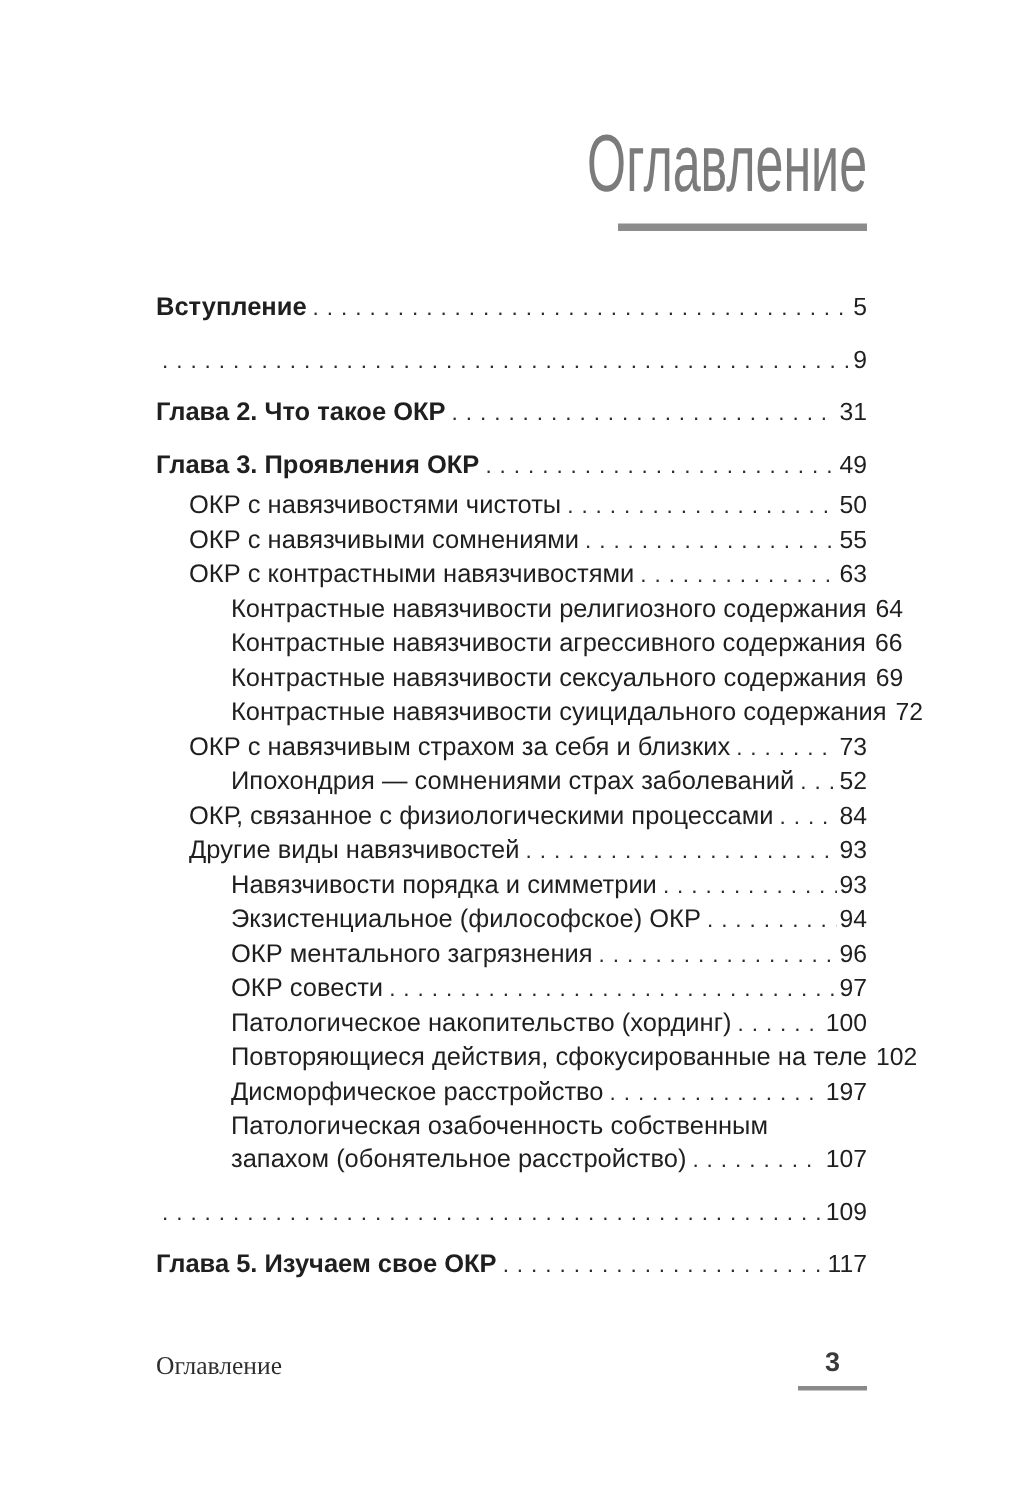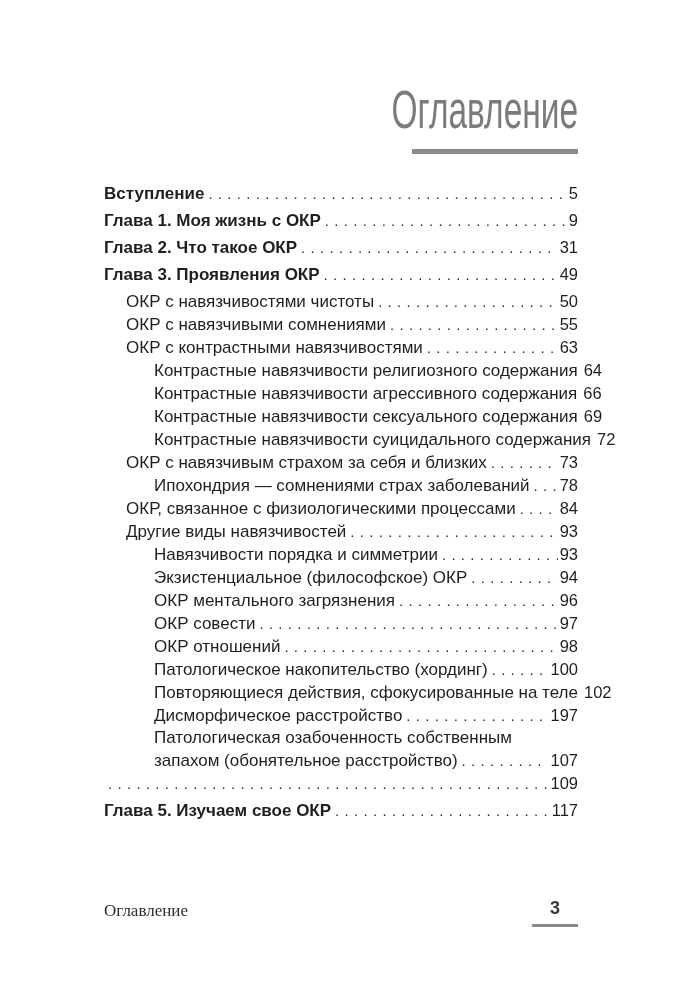--- a/index.html
+++ b/index.html
@@ -20,21 +20,21 @@
   .title-rule { margin:13px 0 0 auto; width:166px; height:5px; background:#8c8c8c; }
 
   
   .toc { position:absolute; top:182px; left:88px; right:88px; }
   .toc-entry {
     display:flex; align-items:baseline; line-height:22px; font-size:17px;
     color:#1f1f1f;
   }
   .toc-entry.level-1 { padding-left:22px; }
   .toc-entry.level-2 { padding-left:50px; }
-  .toc-entry.level-0 { margin-top:0; margin-bottom:4px; }
+  .toc-entry.level-0 { margin-top:12px; margin-bottom:4px; }
   .toc-entry.level-0 .entry-label { font-weight:bold; }
   .entry-label { white-space:nowrap; }
   .dot-leader { flex:1 1 auto; overflow:hidden; white-space:nowrap; margin:0 2px 0 4px; min-width:0; }
   .dot-leader::after {
     content:"..........................................................................................................";
     font-size:15px; letter-spacing:5.3px; font-weight:normal; color:#2a2a2a;
   }
   .entry-page { white-space:nowrap; font-weight:normal; font-size:16.5px; }
 
   
@@ -61,21 +61,20 @@
   </header>
 
   <main class="toc" id="toc">
   <div class="toc-entry level-0">
     <span class="entry-label">Вступление</span>
     <span class="dot-leader"></span>
     <span class="entry-page">5</span>
   </div>
 
   <div class="toc-entry level-0">
-    <span class="entry-label">Глава 1. Моя жизнь с ОКР</span>
     <span class="dot-leader"></span>
     <span class="entry-page">9</span>
   </div>
 
   <div class="toc-entry level-0">
     <span class="entry-label">Глава 2. Что такое ОКР</span>
     <span class="dot-leader"></span>
     <span class="entry-page">31</span>
   </div>
 
@@ -129,21 +128,21 @@
 
   <div class="toc-entry level-1">
     <span class="entry-label">ОКР с навязчивым страхом за себя и близких</span>
     <span class="dot-leader"></span>
     <span class="entry-page">73</span>
   </div>
 
   <div class="toc-entry level-2">
     <span class="entry-label">Ипохондрия — сомнениями страх заболеваний</span>
     <span class="dot-leader"></span>
-    <span class="entry-page">78</span>
+    <span class="entry-page">52</span>
   </div>
 
   <div class="toc-entry level-1">
     <span class="entry-label">ОКР, связанное с физиологическими процессами</span>
     <span class="dot-leader"></span>
     <span class="entry-page">84</span>
   </div>
 
   <div class="toc-entry level-1">
     <span class="entry-label">Другие виды навязчивостей</span>
@@ -168,25 +167,20 @@
     <span class="dot-leader"></span>
     <span class="entry-page">96</span>
   </div>
 
   <div class="toc-entry level-2">
     <span class="entry-label">ОКР совести</span>
     <span class="dot-leader"></span>
     <span class="entry-page">97</span>
   </div>
 
-  <div class="toc-entry level-2">
-    <span class="entry-label">ОКР отношений</span>
-    <span class="dot-leader"></span>
-    <span class="entry-page">98</span>
-  </div>
 
   <div class="toc-entry level-2">
     <span class="entry-label">Патологическое накопительство (хординг)</span>
     <span class="dot-leader"></span>
     <span class="entry-page">100</span>
   </div>
 
   <div class="toc-entry level-2">
     <span class="entry-label">Повторяющиеся действия, сфокусированные на теле</span>
     <span class="dot-leader"></span>

